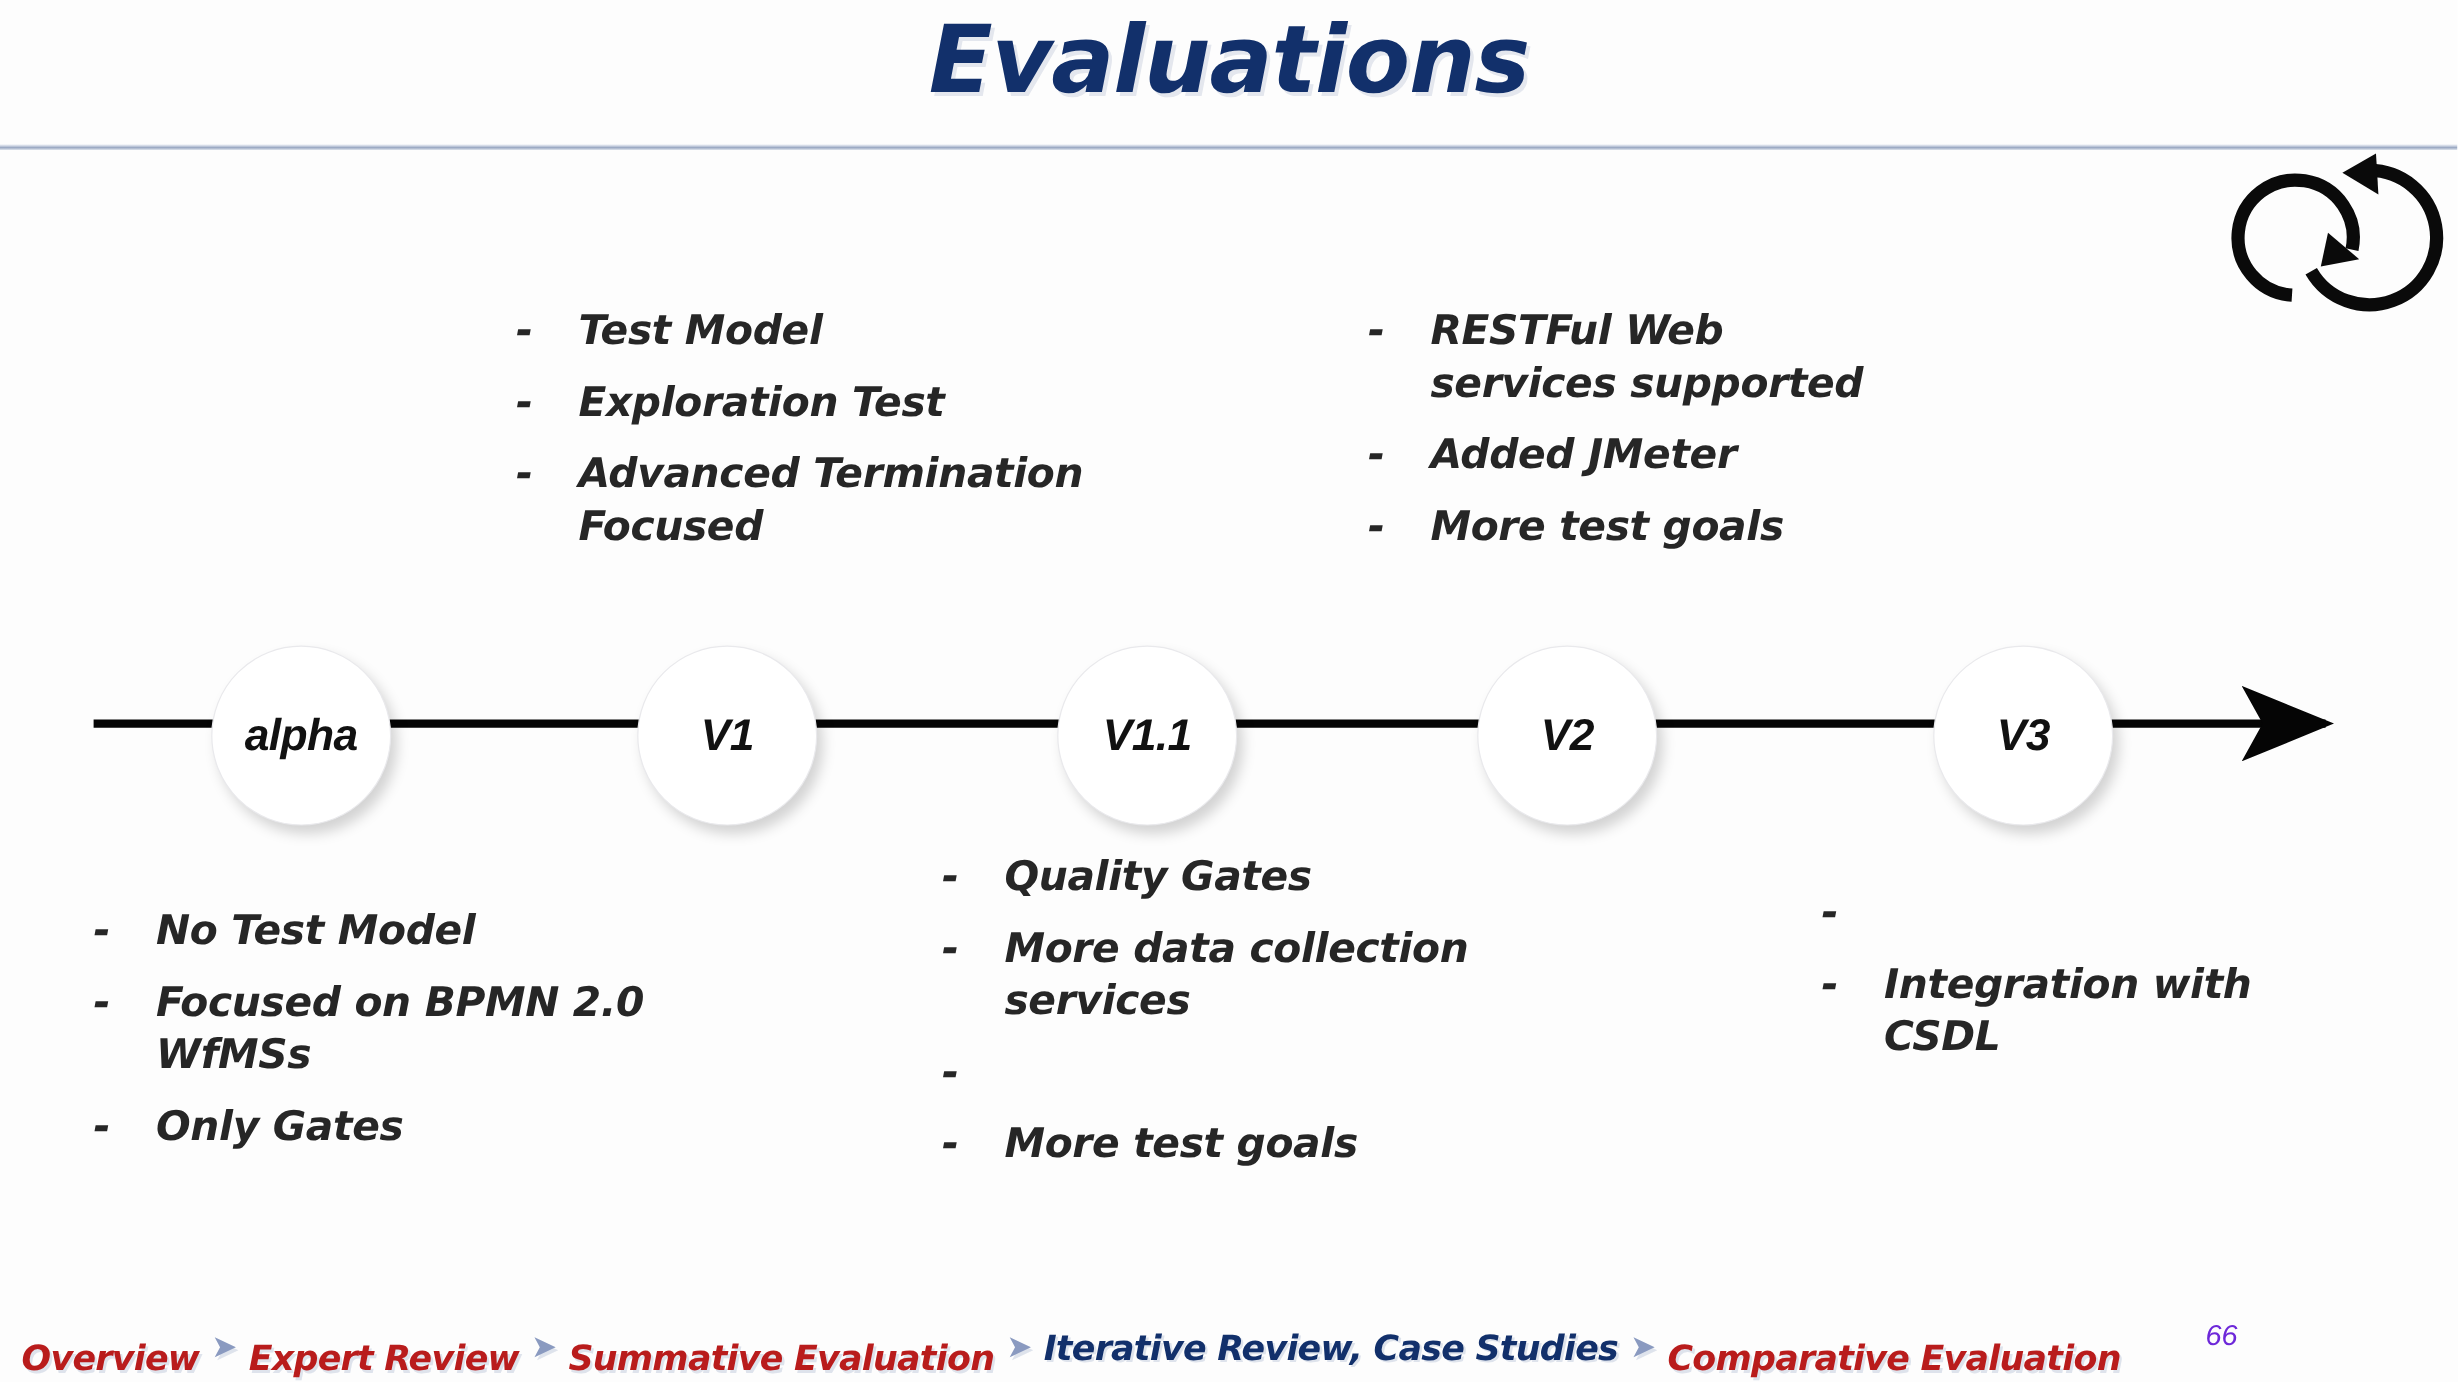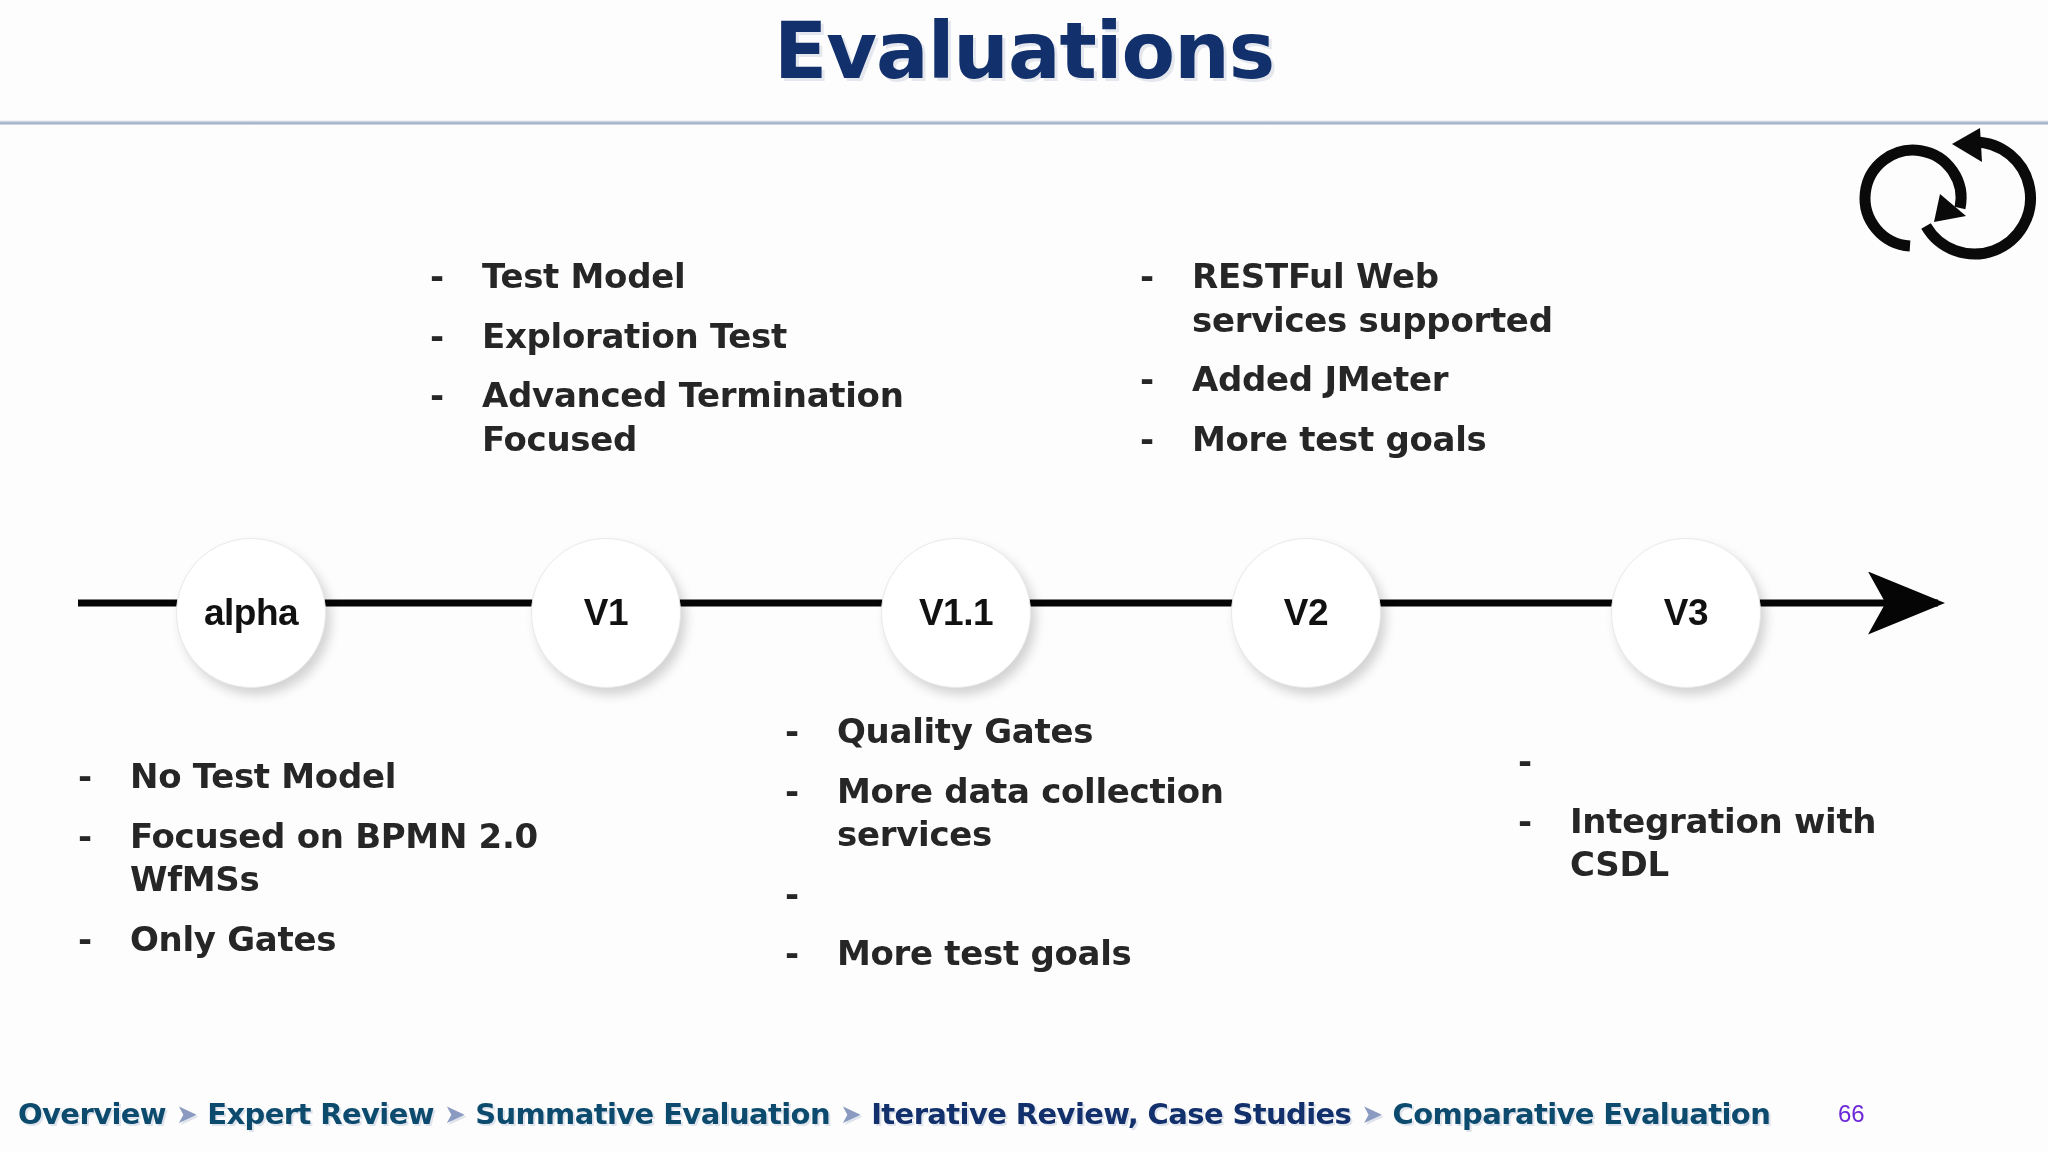--- a/index.html
+++ b/index.html
@@ -9,20 +9,21 @@
   }
   body {
     font-family: "Liberation Sans", sans-serif;
   }
   #slide {
     position: relative;
     width: 2048px;
     height: 1152px;
     background: #fdfdfd;
     overflow: hidden;
+    font-style: italic;
   }
 
   
   .slide-title {
     position: absolute;
     left: 0;
     top: 6px;
     width: 2048px;
     text-align: center;
     font-family: "DejaVu Sans", sans-serif;
@@ -141,21 +142,21 @@
     display: flex;
     align-items: center;
     flex-wrap: nowrap;
     font-family: "DejaVu Sans", sans-serif;
     font-weight: bold;
     font-size: 29px;
     letter-spacing: -0.6px;
     text-shadow: 2px 2px 0 rgba(185,195,215,0.45);
   }
   .crumb { white-space: nowrap; }
-  .crumb.inactive { color: #0c4a6e; }
+  .crumb.inactive { color: #b91c1c; margin-top: 18px; }
   .crumb.active { color: #12306b; }
   .crumb-sep {
     margin: 0 10px;
     font-size: 26px;
     color: #8a9ac0;
   }
   .crumb-sep.before-active,
   .crumb-sep.after-active { color: #8a9ac0; }
   .page-number {
     position: absolute;

